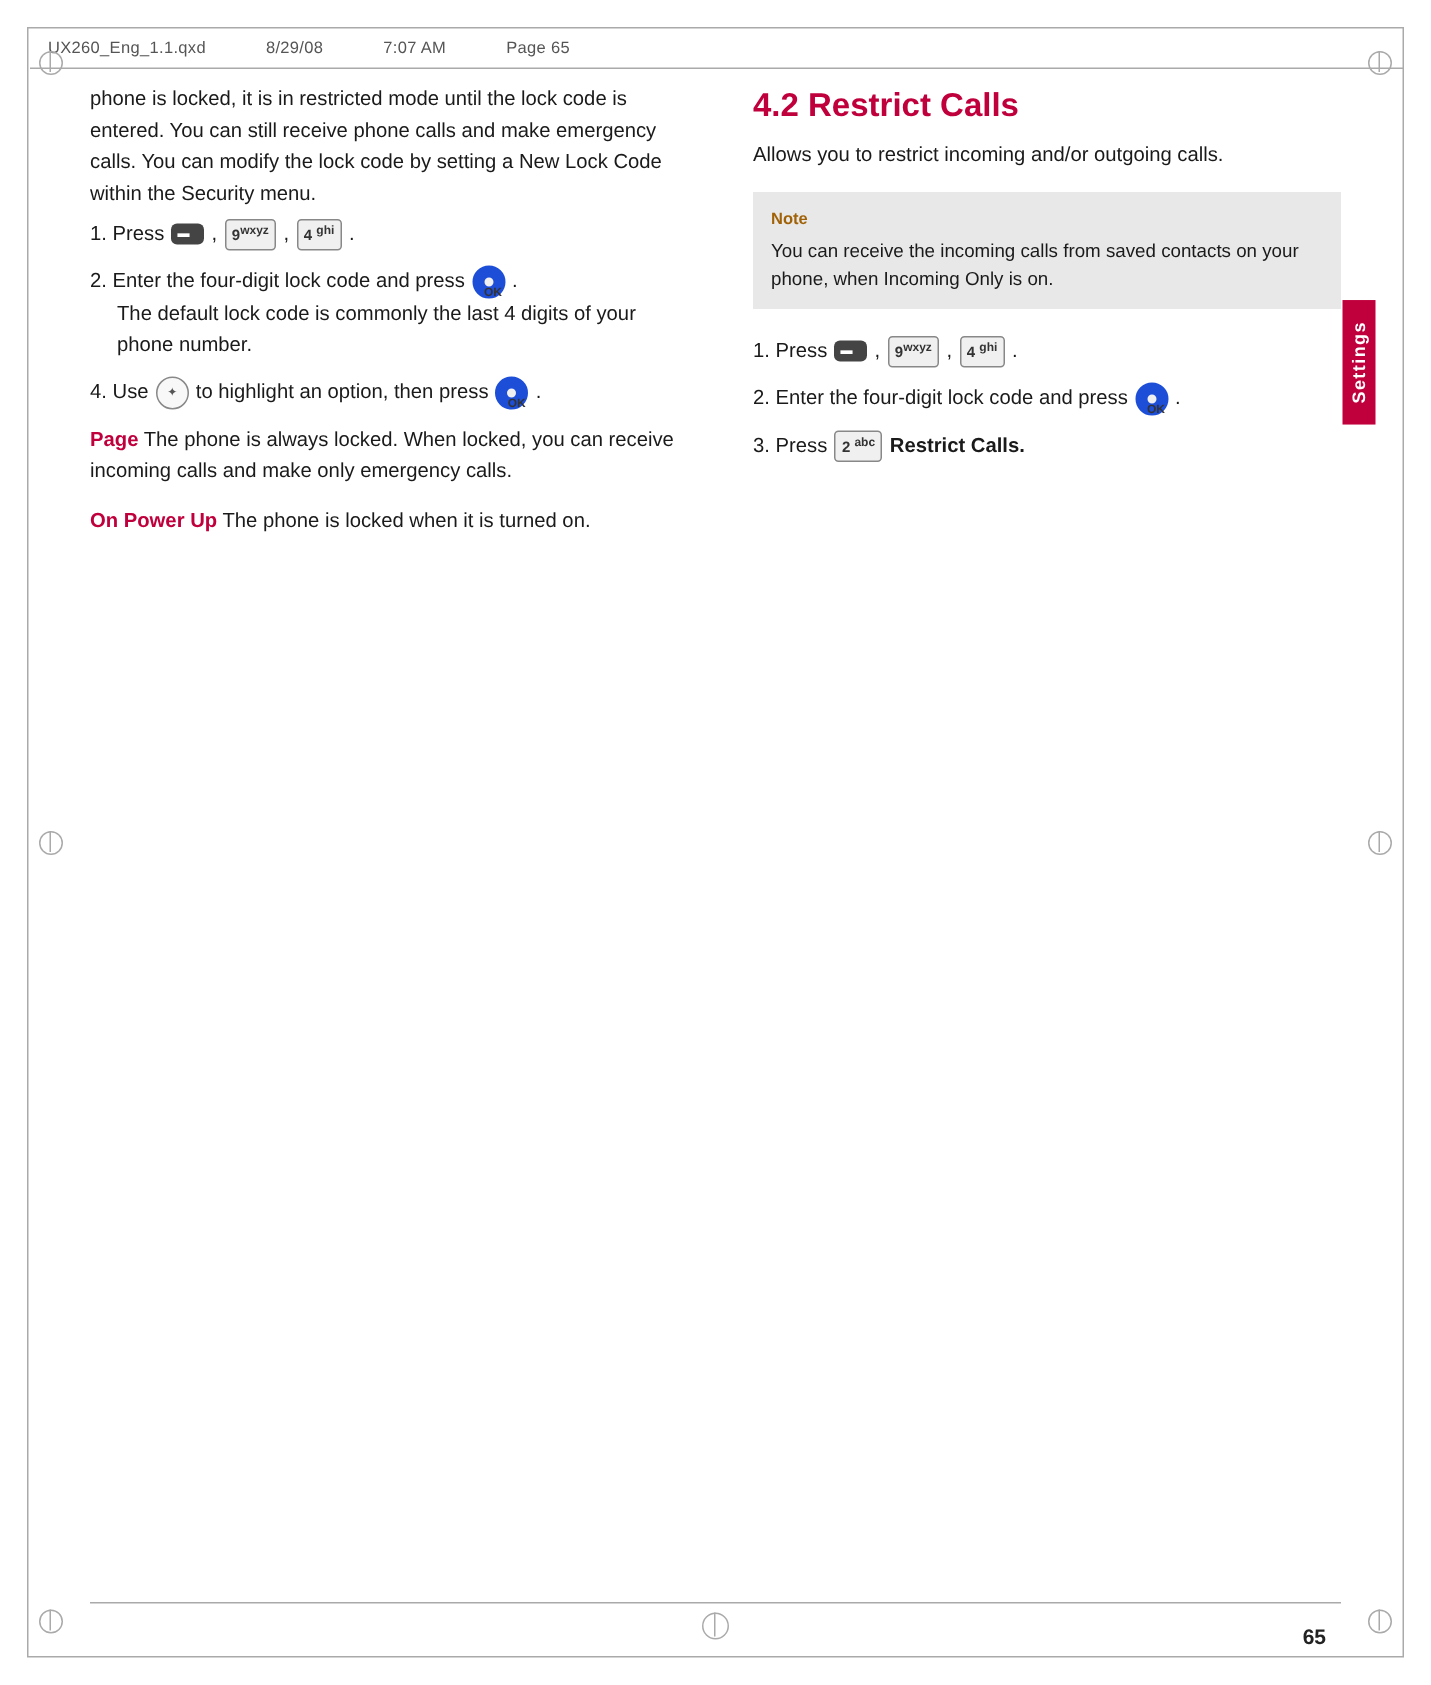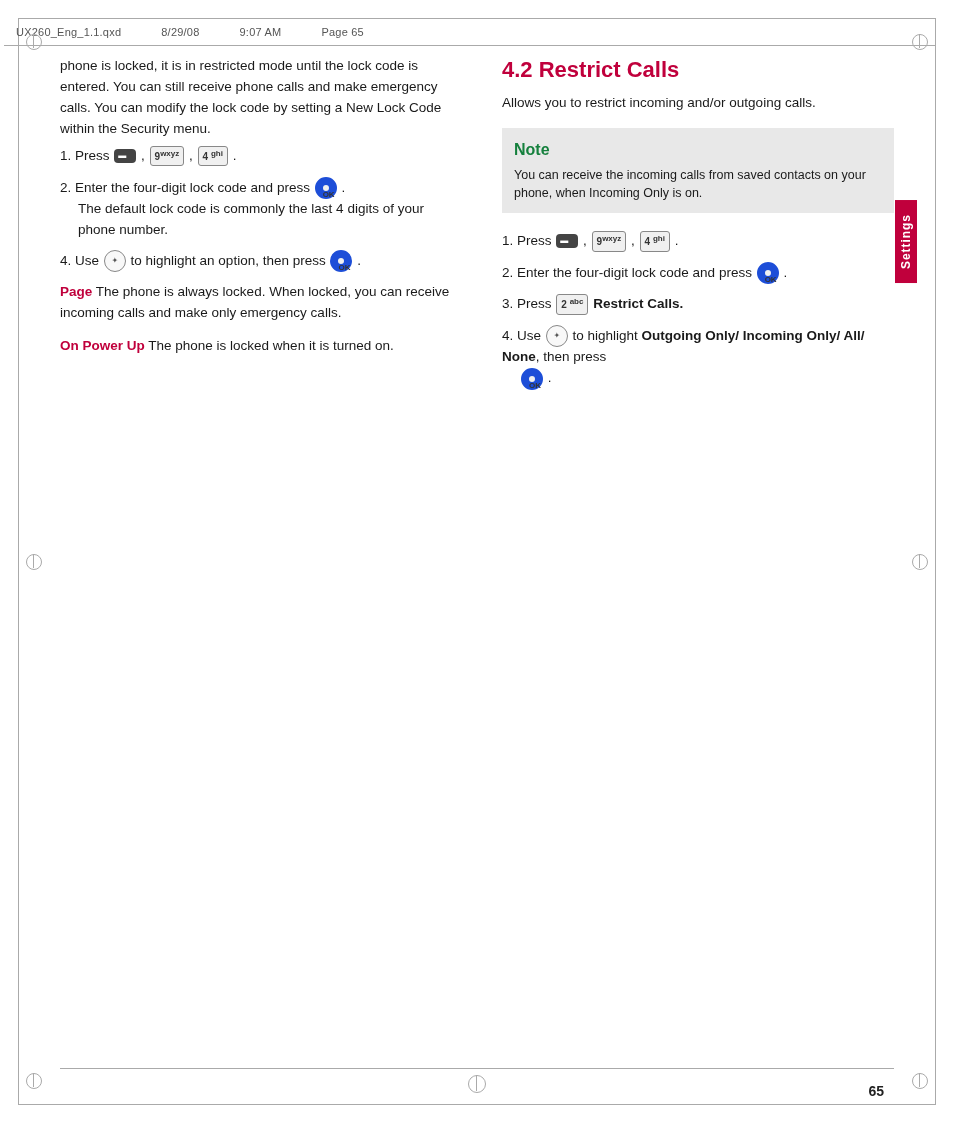--- a/index.html
+++ b/index.html
@@ -22,21 +22,21 @@
       left: 18px;
       right: 18px;
       bottom: 18px;
       border: 1px solid #aaa;
     }
 
     
     .header-bar {
       position: absolute;
       top: 18px;
-      left: 4px;
+      left: 20px;
       right: 18px;
       height: 28px;
       border-bottom: 1px solid #aaa;
       display: flex;
       align-items: center;
       padding: 0 12px;
       font-size: 11px;
       color: #555;
       letter-spacing: 0.02em;
     }
@@ -149,22 +149,22 @@
     .note-box {
       background: #e8e8e8;
       padding: 10px 12px;
       margin: 14px 0 18px 0;
       font-size: 12.5px;
       line-height: 1.5;
     }
 
     .note-title {
       font-weight: bold;
-      color: #15803d;
-      font-size: 16px;
+      color: #a16207;
+      font-size: 11px;
       margin-bottom: 4px;
     }
 
     
     .key-img {
       display: inline-block;
       border: 1px solid #888;
       background: #f0f0f0;
       border-radius: 3px;
       padding: 1px 4px;
@@ -300,21 +300,21 @@
   </style>
 </head>
 <body>
 
 <div class="page-border"></div>
 
 <div class="header-bar">
   <div class="header-text">
     <span>UX260_Eng_1.1.qxd</span>
     <span>8/29/08</span>
-    <span>9:07 AM</span>
+    <span>7:07 AM</span>
     <span>Page 65</span>
   </div>
 </div>
 
 <div class="reg-mark reg-tl"></div>
 <div class="reg-mark reg-tr"></div>
 <div class="reg-mark reg-bl"></div>
 <div class="reg-mark reg-br"></div>
 <div class="reg-mark reg-ml"></div>
 <div class="reg-mark reg-mr"></div>
@@ -391,30 +391,20 @@
       <span class="key-ok" style="font-size:8px;font-weight:bold;">OK</span>
       <span>.</span>
     </div>
 
     <div class="list-item">
       <span>3. Press </span>
       <span class="key-img">2 <sup style="font-size:8px">abc</sup></span>
       <span> <strong>Restrict Calls.</strong></span>
     </div>
 
-    <div class="list-item">
-      <span>4. Use </span>
-      <span class="nav-key"></span>
-      <span> to highlight <strong>Outgoing Only/ Incoming Only/ All/ None</strong>, then press</span>
-      <br>
-      <span style="margin-left: 18px;">
-        <span class="key-ok" style="font-size:8px;font-weight:bold;">OK</span>
-        <span> .</span>
-      </span>
-    </div>
 
   </div>
 
 </div>
 
 <div class="settings-sidebar">
   <div class="settings-tab">Settings</div>
 </div>
 
 <div class="bottom-rule"></div>

